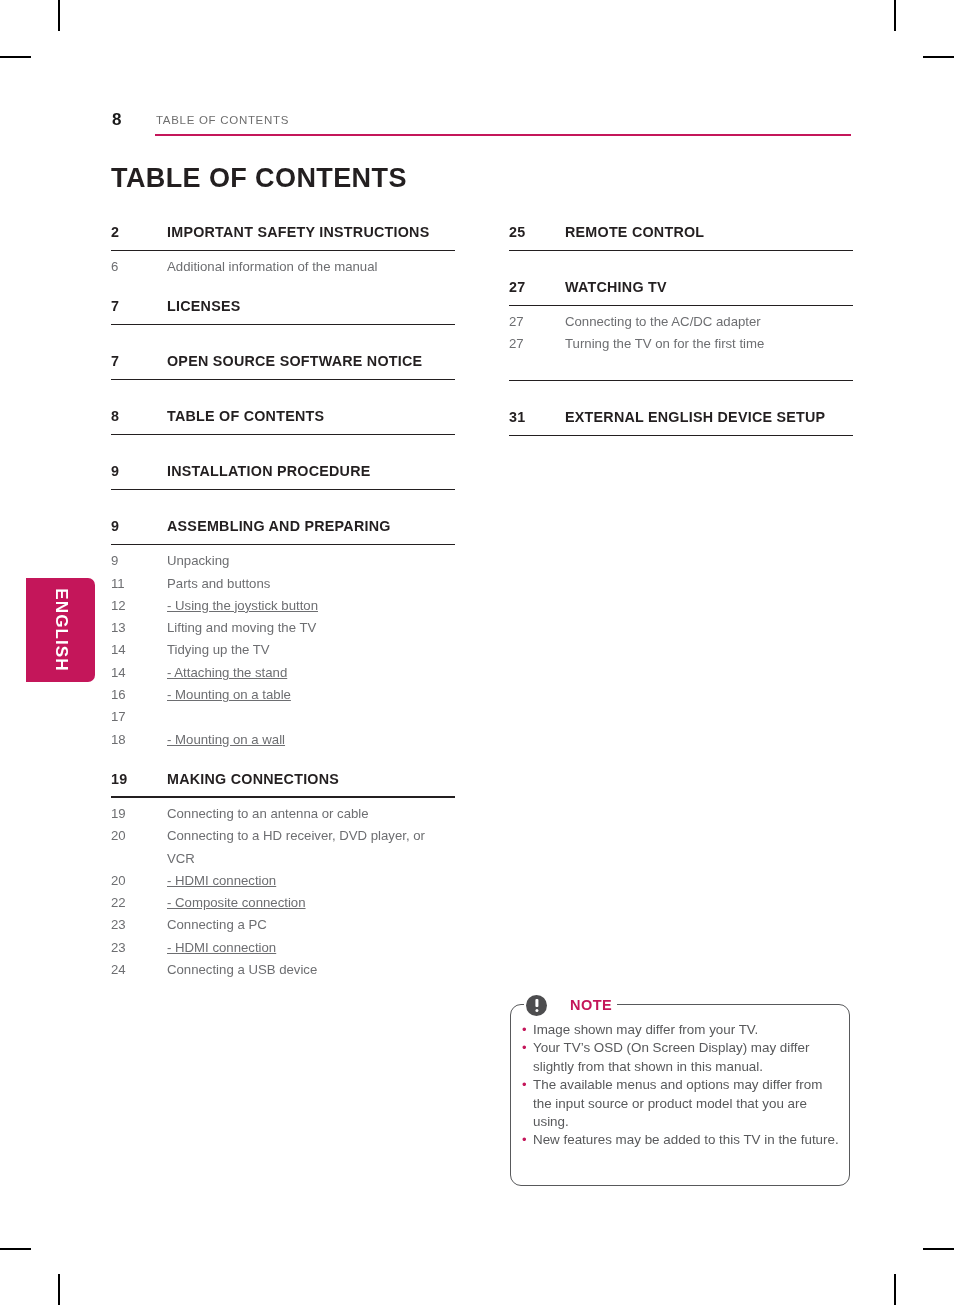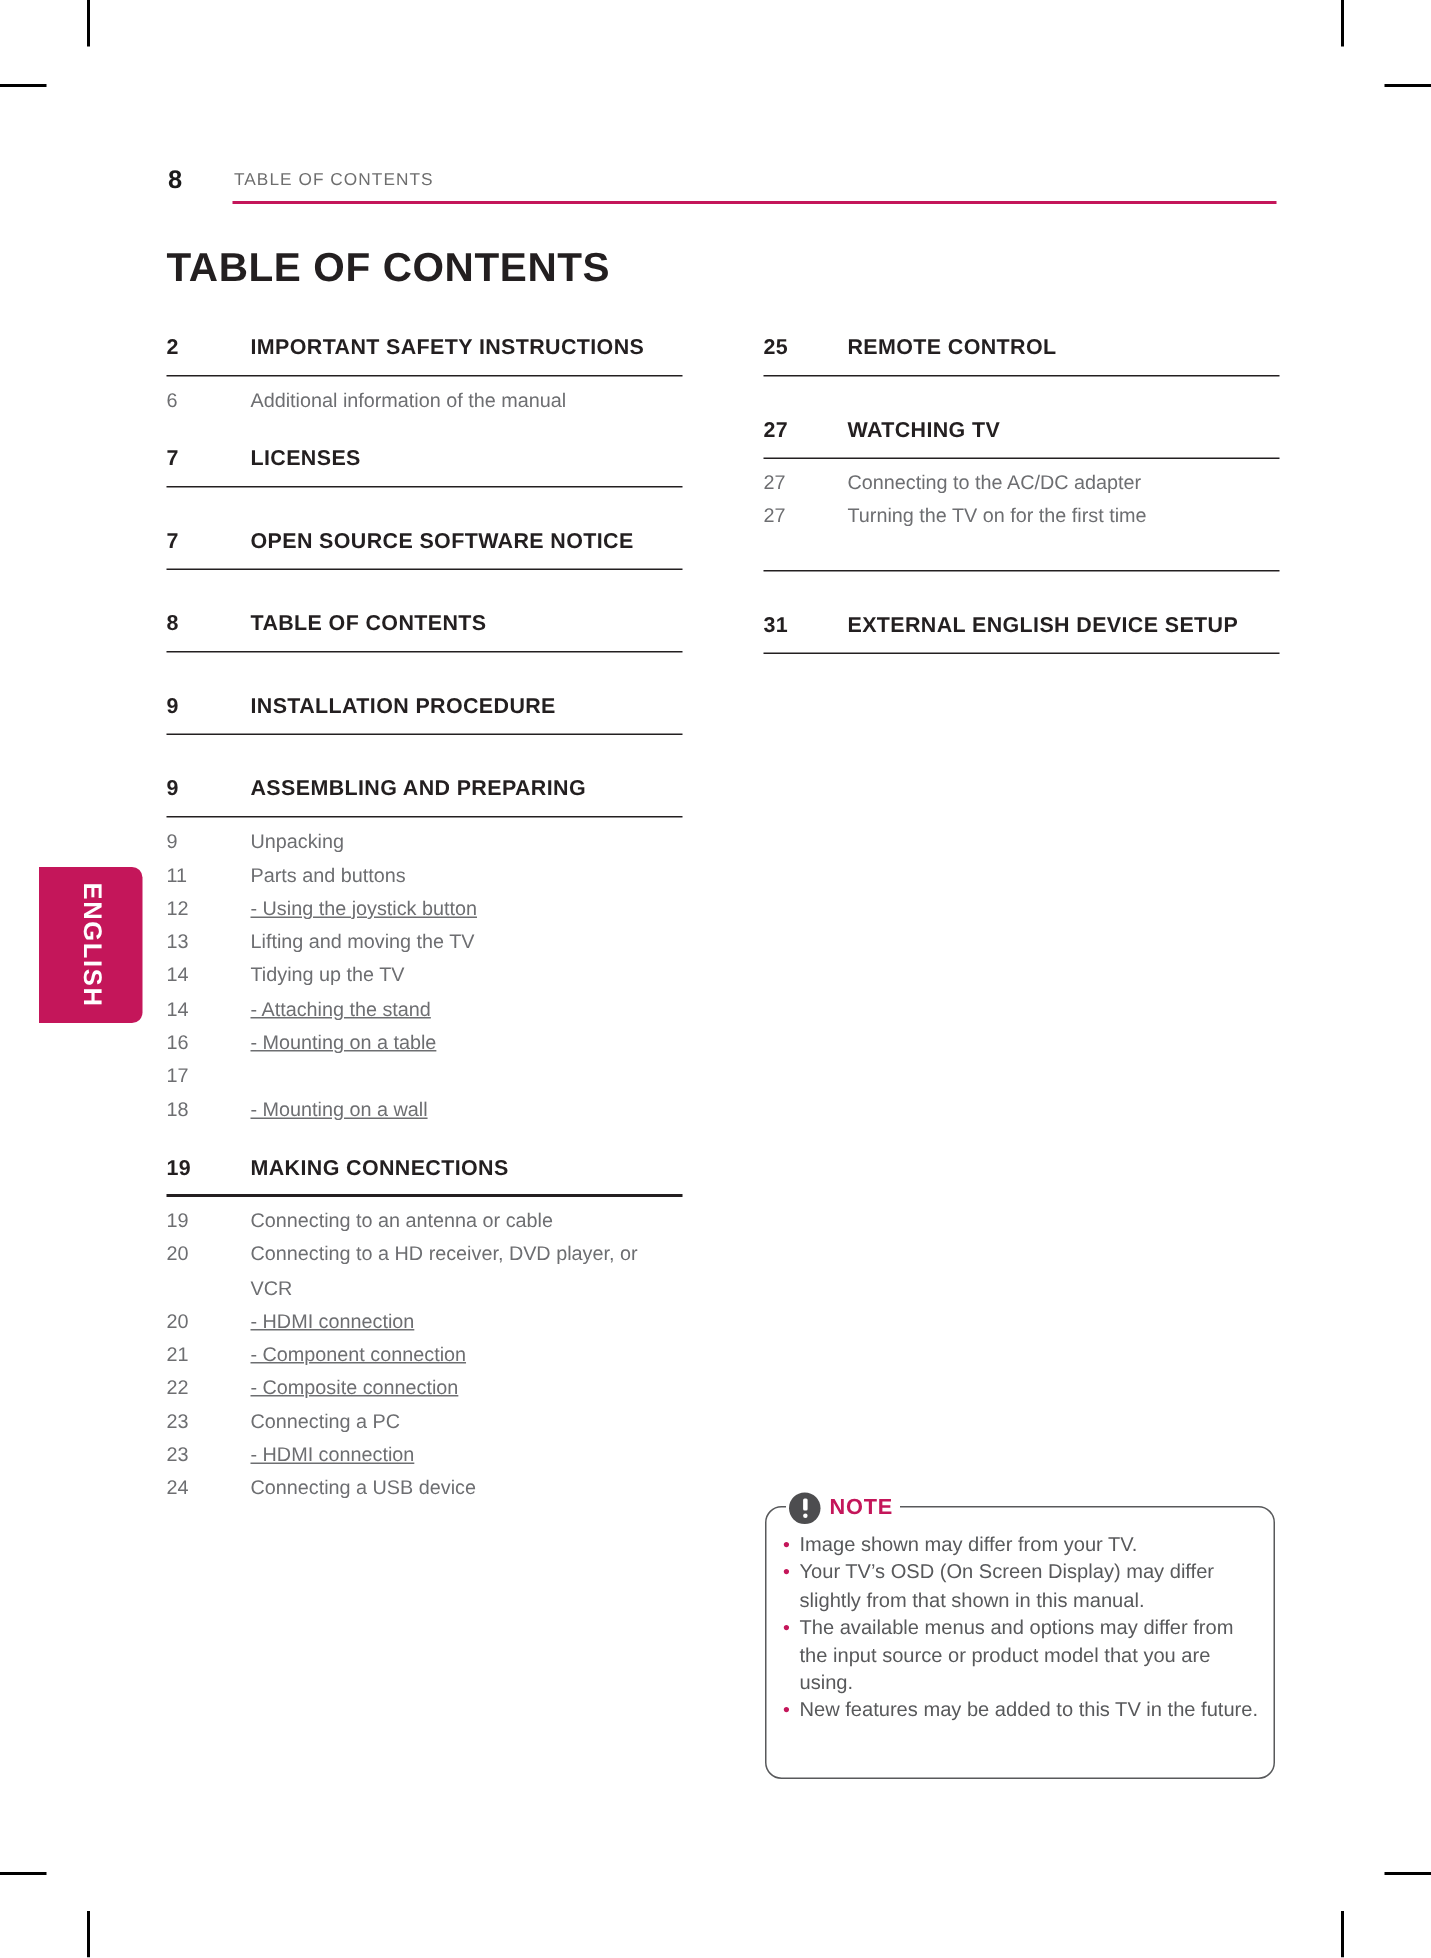--- a/index.html
+++ b/index.html
@@ -169,21 +169,21 @@
   }
   .note-label-mask {
     position: absolute;
     left: 13px;
     top: -11px;
     height: 22px;
     background: #ffffff;
     padding: 0 5px 0 2px;
     display: flex;
     align-items: center;
-    gap: 6px;
+    gap: 23px;
   }
   .note-icon {
     width: 21px;
     height: 21px;
     border-radius: 50%;
     background: #4d4d4f;
     position: relative;
     flex: 0 0 21px;
   }
   .note-icon::before {
@@ -363,24 +363,20 @@
           <span class="num">19</span>
           <span class="txt">Connecting to an antenna or cable</span>
         </div>
         <div class="toc-sub">
           <span class="num">20</span>
           <span class="txt">Connecting to a HD receiver, DVD player, or VCR</span>
         </div>
         <div class="toc-sub dash">
           <span class="num">20</span>
           <span class="txt">-  HDMI connection</span>
-        </div>
-        <div class="toc-sub dash">
-          <span class="num">21</span>
-          <span class="txt">-  Component connection</span>
         </div>
         <div class="toc-sub dash">
           <span class="num">22</span>
           <span class="txt">-  Composite connection</span>
         </div>
         <div class="toc-sub">
           <span class="num">23</span>
           <span class="txt">Connecting a PC</span>
         </div>
         <div class="toc-sub dash">

